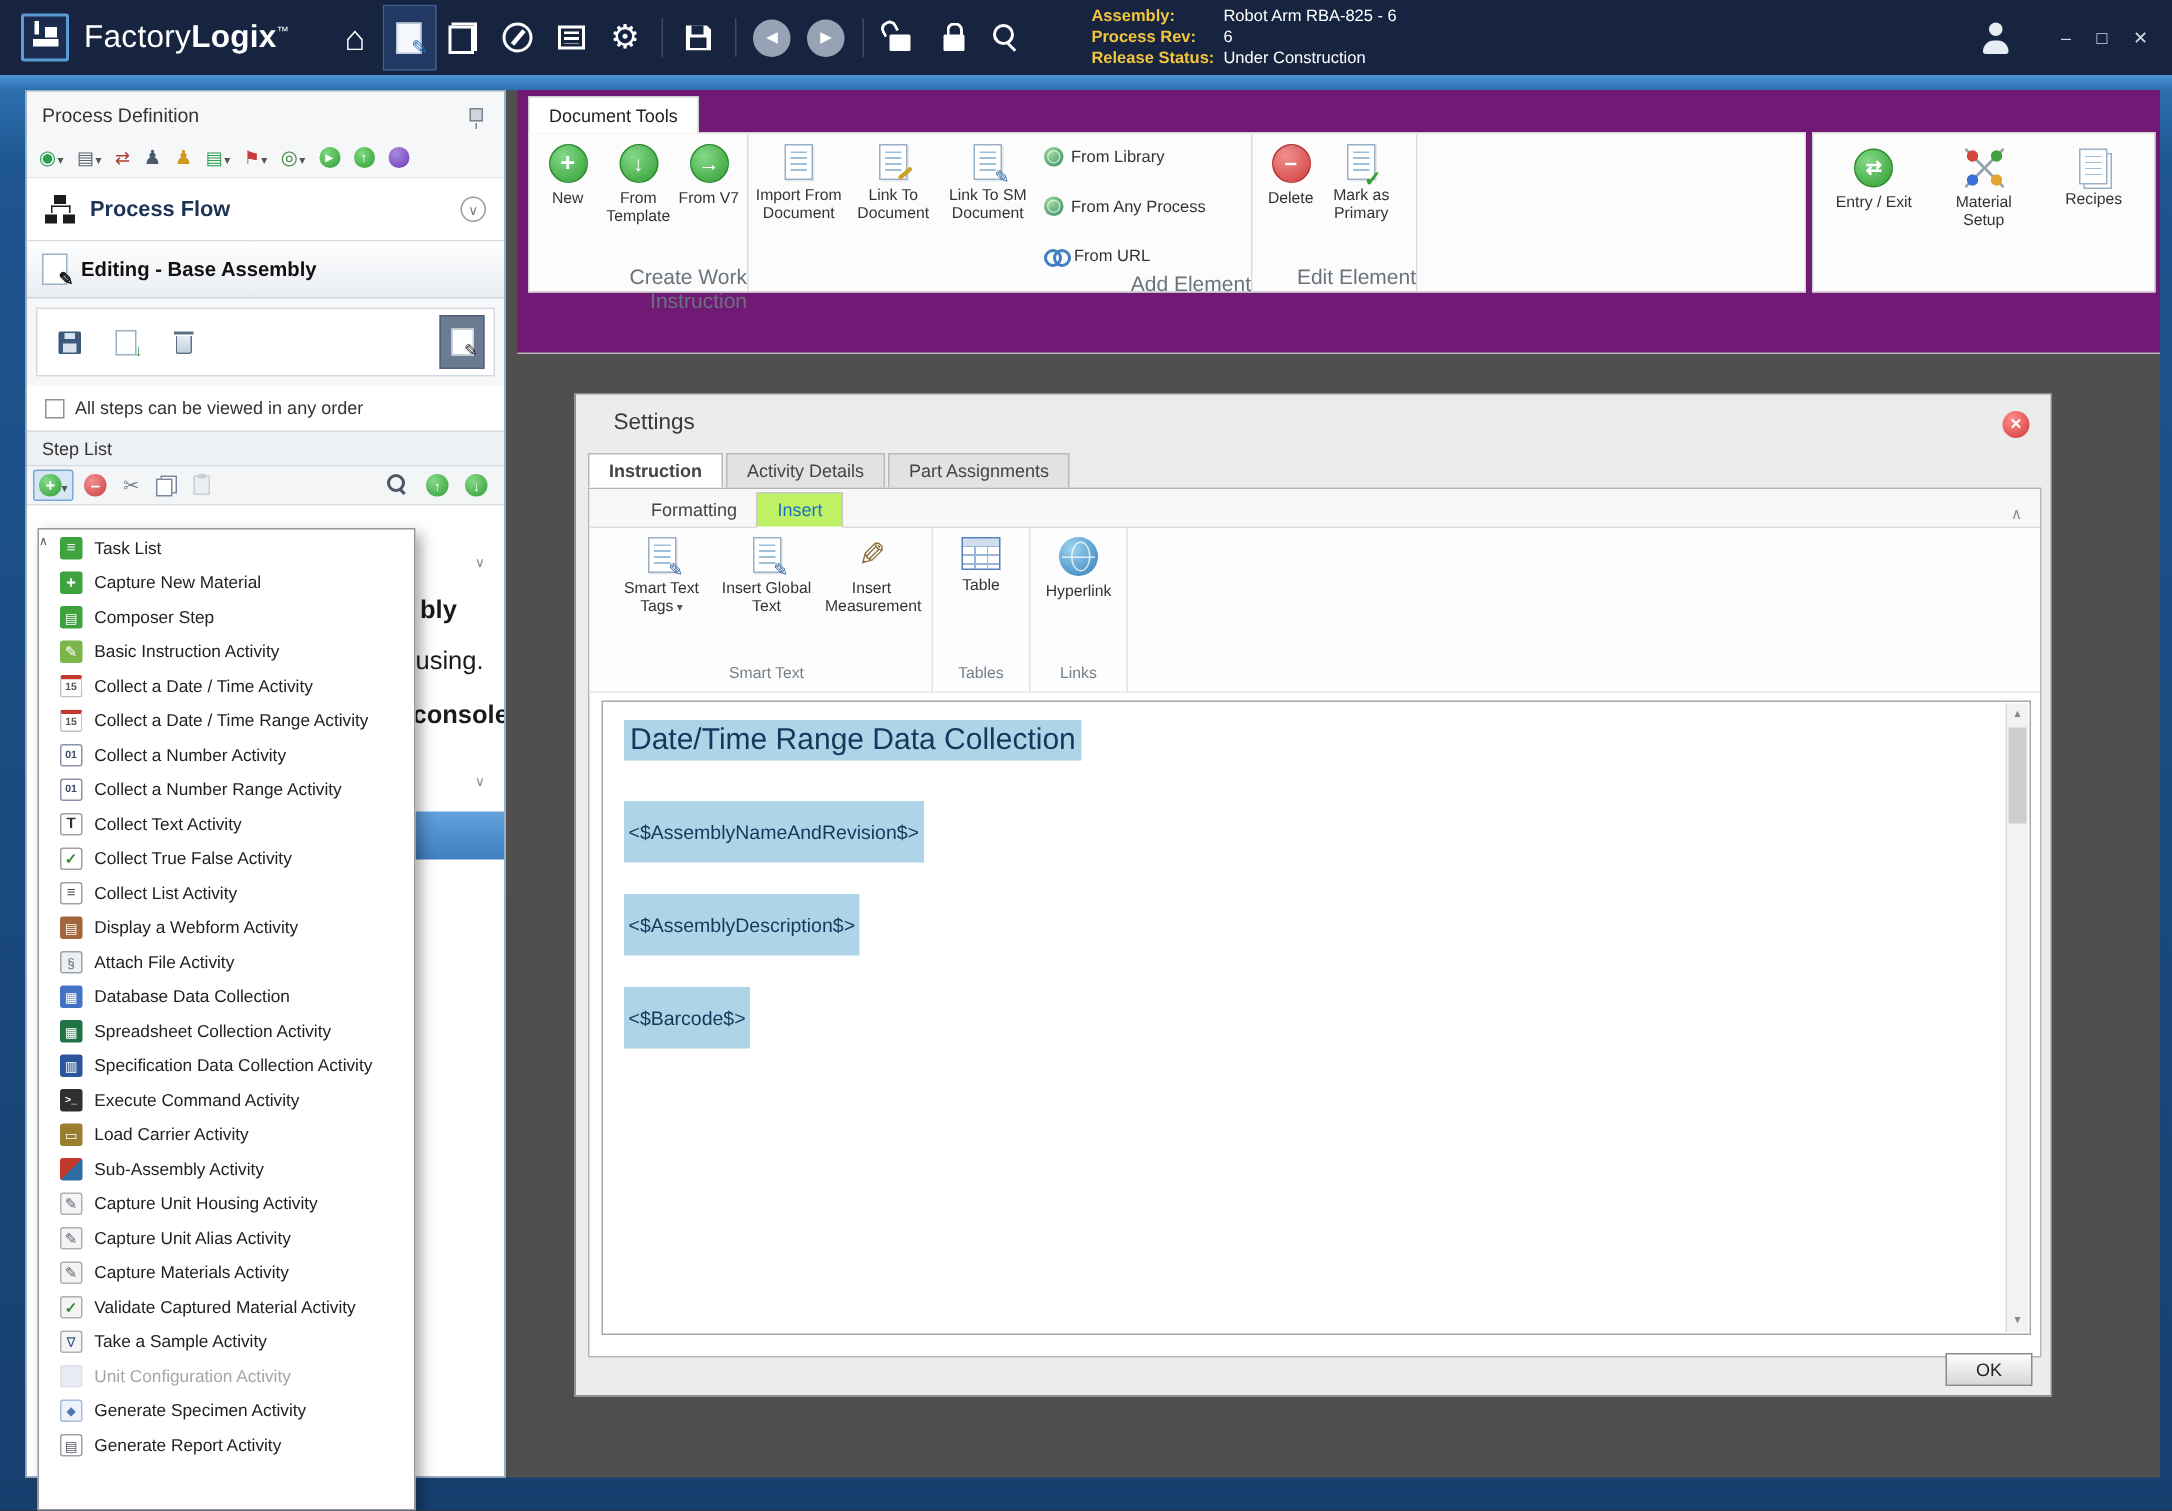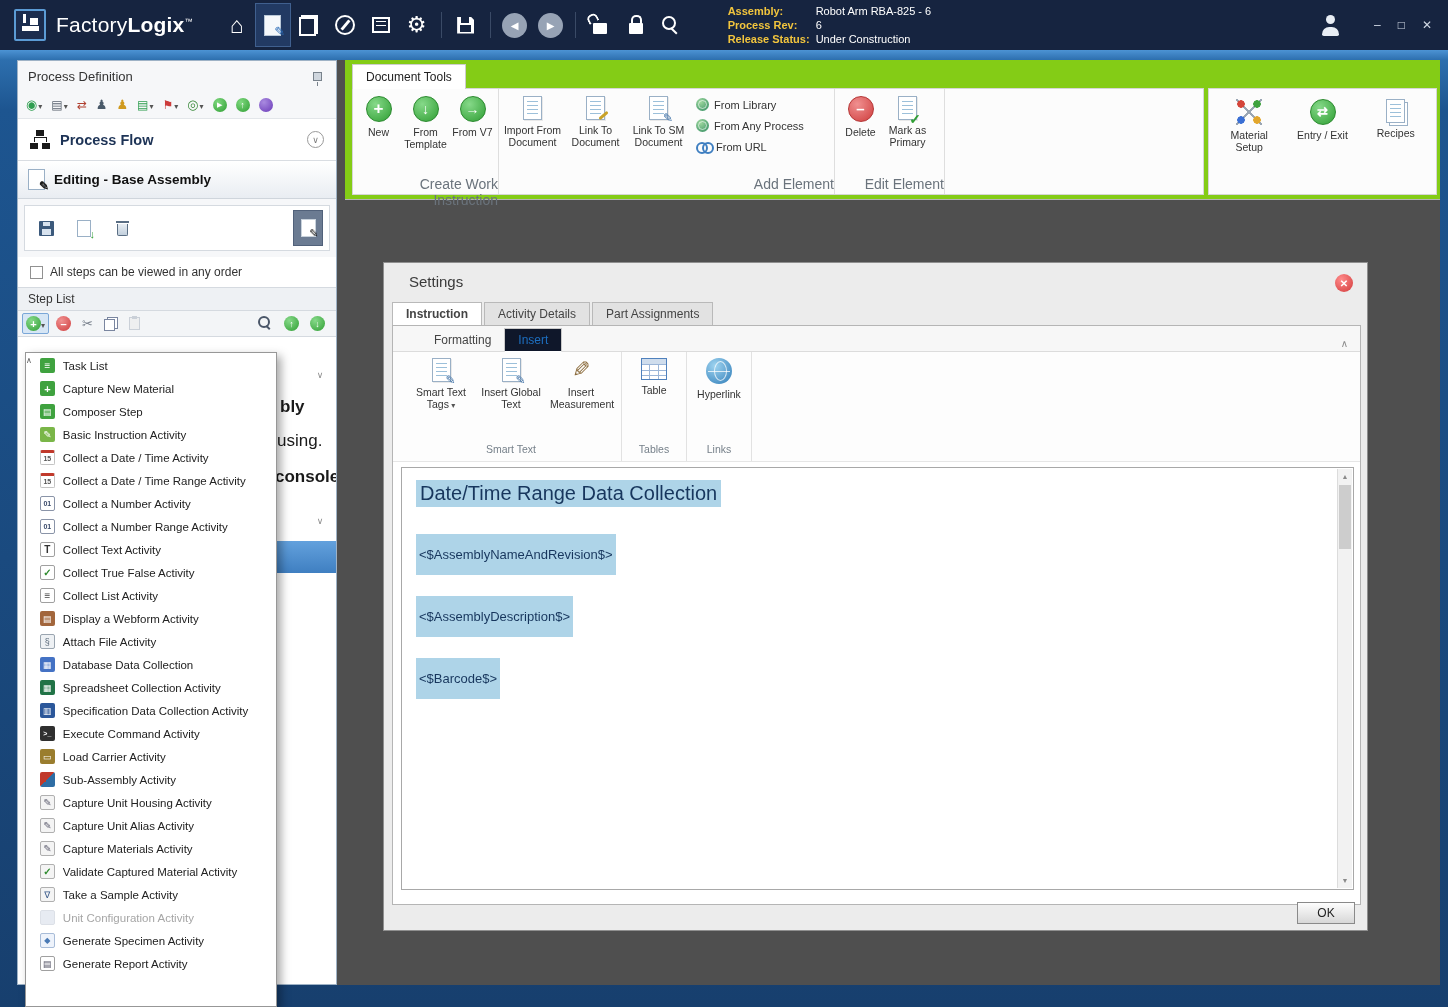--- a/index.html
+++ b/index.html
@@ -166,33 +166,33 @@
   .mi.subassembly-icon{background:linear-gradient(135deg,#c0392b 0 50%,#2e6da4 50%)}
   .mi.pencil-icon{background:#f4f4f4;border:1px solid #b0b0b0;color:#667}.mi.pencil-icon::before{content:"✎";font-size:10px}
   .mi.validate-icon{background:#f4f4f4;border:1px solid #b0b0b0;color:#2e8b2e}.mi.validate-icon::before{content:"✓";font-size:10px;font-weight:700}
   .mi.sample-icon{background:#f4f4f4;border:1px solid #b0b0b0;color:#3a5a8a}.mi.sample-icon::before{content:"∇";font-size:9px}
   .mi.unitconfig-icon{background:#d5dce8;border:1px solid #c0c8d4}
   .mi.specimen-icon{background:#eef3fb;border:1px solid #a8bcd8;color:#4a7ab5}.mi.specimen-icon::before{content:"◆";font-size:8px}
   .mi.report-icon{background:#fff;border:1px solid #a0a0a0;color:#556}.mi.report-icon::before{content:"▤";font-size:9px}
 
   
   .main-area{position:absolute;left:337px;top:60px;width:1103px;height:925px;background:#4f4f4f;z-index:1}
-  .ribbon-zone{position:absolute;left:8px;top:0;width:1095px;height:140px;background:#84cc16;border-bottom:1px solid #b5b5b5}
+  .ribbon-zone{position:absolute;left:8px;top:0;width:1095px;height:176px;background:#701a75;border-bottom:1px solid #b5b5b5}
   .doc-tools-tab{position:absolute;left:7px;top:4px;height:25px;padding:0 13px;background:#fff;border:1px solid #cdcdcd;border-bottom:none;display:flex;align-items:center;font-size:12px;color:#222;z-index:2;cursor:pointer}
   .ribbon-body{position:absolute;left:7px;top:28px;width:852px;height:107px;background:#fcfcfc;border:1px solid #d6d6d6;display:flex}
   .ribbon-right{position:absolute;left:863px;top:28px;width:229px;height:107px;background:#fcfcfc;border:1px solid #d6d6d6;display:flex;justify-content:space-evenly;padding-top:10px}
   .rgroup{display:flex;flex-direction:column;border-right:1px solid #dedede;height:100%}
   .g-create{width:146px}.g-add{width:336px}.g-edit{width:110px}
   .rfill{flex:1}
   .rgroup-row{flex:1;display:flex;align-items:flex-start;padding:5px 2px 0}
   .rgroup-label{height:18px;text-align:right;font-size:14px;color:#6a737c}
   .rbtn{width:47px;display:flex;flex-direction:column;align-items:center;font-size:10.5px;line-height:12px;color:#333;text-align:center;padding:2px 1px 0;cursor:pointer}
   .rbtn.w62{width:63px}
   .rbtn .cap{margin-top:4px}
-  .rstack{display:flex;flex-direction:column;justify-content:flex-start;padding:2px 6px;gap:4px}
+  .rstack{display:flex;flex-direction:column;justify-content:flex-start;padding:2px 6px;gap:16px}
   .rsmall{display:flex;align-items:center;gap:5px;font-size:11px;color:#333;height:17px;cursor:pointer}
   .rrbtn{width:66px;display:flex;flex-direction:column;align-items:center;font-size:10.5px;line-height:12px;color:#333;text-align:center;cursor:pointer}
   .rrbtn .cap{margin-top:4px}
   .ic-circle{width:26px;height:26px;border-radius:50%;display:inline-flex;align-items:center;justify-content:center;color:#fff;font-weight:700;flex:none}
   .ic-circle.green{background:radial-gradient(circle at 35% 30%,#86d989,#2f9e33);border:1px solid #2a8a2e}
   .ic-circle.red{background:radial-gradient(circle at 35% 30%,#f09090,#cf3d3d);border:1px solid #b53535}
   .ic-plus::before{content:"+";font-size:17px}
   .ic-down::before{content:"↓";font-size:14px}
   .ic-right::before{content:"→";font-size:14px}
   .ic-minus::before{content:"–";font-size:15px}
@@ -220,21 +220,21 @@
   .settings-dialog{position:absolute;left:383px;top:262px;width:985px;height:669px;background:#ececec;border:1px solid #8f8f8f;z-index:10}
   .sd-title{position:absolute;left:25px;top:10px;font-size:15px;color:#3a3a3a}
   .sd-close{position:absolute;right:14px;top:11px;width:18px;height:18px;border-radius:50%;background:radial-gradient(circle at 35% 30%,#ff8a8a,#d23b3b);display:flex;align-items:center;justify-content:center;color:#fff;font-weight:700;cursor:pointer}
   .sd-close::before{content:"✕";font-size:10px}
   .sd-tabs{position:absolute;left:8px;top:39px;display:flex;height:23px;}
   .sd-tab{padding:4px 13px;font-size:12px;background:#e2e2e2;border:1px solid #b9b9b9;border-bottom:none;margin-right:2px;color:#444;cursor:pointer}
   .sd-tab.active{background:#fff;font-weight:700;position:relative;z-index:2;padding-bottom:5px}
   .sd-content{position:absolute;left:8px;top:62px;width:969px;height:580px;background:#fff;border:1px solid #b5b5b5}
   .ed-tabs{height:26px;display:flex;align-items:flex-end;background:#f7f7f7;border-bottom:1px solid #dcdcdc;padding-left:28px;position:relative}
   .ed-tab{padding:4px 13px;font-size:12px;color:#444;cursor:pointer}
-  .ed-tab.active{background:#0f172a;border:1px solid #c9c9c9;border-bottom:1px solid #fff;color:#1d6fc0;margin-bottom:-1px}
+  .ed-tab.active{background:#bef264;border:1px solid #c9c9c9;border-bottom:1px solid #fff;color:#1d6fc0;margin-bottom:-1px}
   .ed-collapse{position:absolute;right:12px;top:7px;color:#8a8a8a;cursor:pointer}
   .ed-collapse::before{content:"∧";font-size:10px}
   .ed-ribbon{height:110px;display:flex;padding-left:8px;border-bottom:1px solid #e6e6e6;background:#fdfdfd}
   .eg{display:flex;flex-direction:column;border-right:1px solid #e2e2e2;padding:2px 5px 0}
   .eg-row{flex:1;display:flex;align-items:flex-start}
   .eg-label{height:18px;font-size:10.5px;color:#76808a;text-align:center}
   .ebtn{min-width:54px;padding:4px 4px 0;display:flex;flex-direction:column;align-items:center;font-size:10.5px;color:#333;text-align:center;line-height:12px;cursor:pointer}
   .ebtn .capwrap{margin-top:4px;max-width:62px}
   .tcaret::before{content:" ▾";font-size:8px;color:#555}
   .ic-pencil-big{font-size:22px;color:#8a6a3a;line-height:24px;transform:scaleX(-1);display:inline-block}
@@ -519,26 +519,26 @@
               <span class="ic-page pg-check"></span>
               <span class="cap">Mark as Primary</span>
             </div>
         </div>
         <div class="rgroup-label">Edit Element</div>
       </div>
       <div class="rfill"></div>
     </div>
     <div class="ribbon-right">
       <div class="rrbtn">
+          <span class="ic-circle green ic-swap"></span>
+          <span class="cap">Entry / Exit</span>
+        </div>
+      <div class="rrbtn">
           <span class="ic-material"></span>
           <span class="cap">Material Setup</span>
-        </div>
-      <div class="rrbtn">
-          <span class="ic-circle green ic-swap"></span>
-          <span class="cap">Entry / Exit</span>
         </div>
       <div class="rrbtn">
           <span class="ic-page pg-stack"></span>
           <span class="cap">Recipes</span>
         </div>
     </div>
   </section>
 </main>
 
 <div class="settings-dialog">

